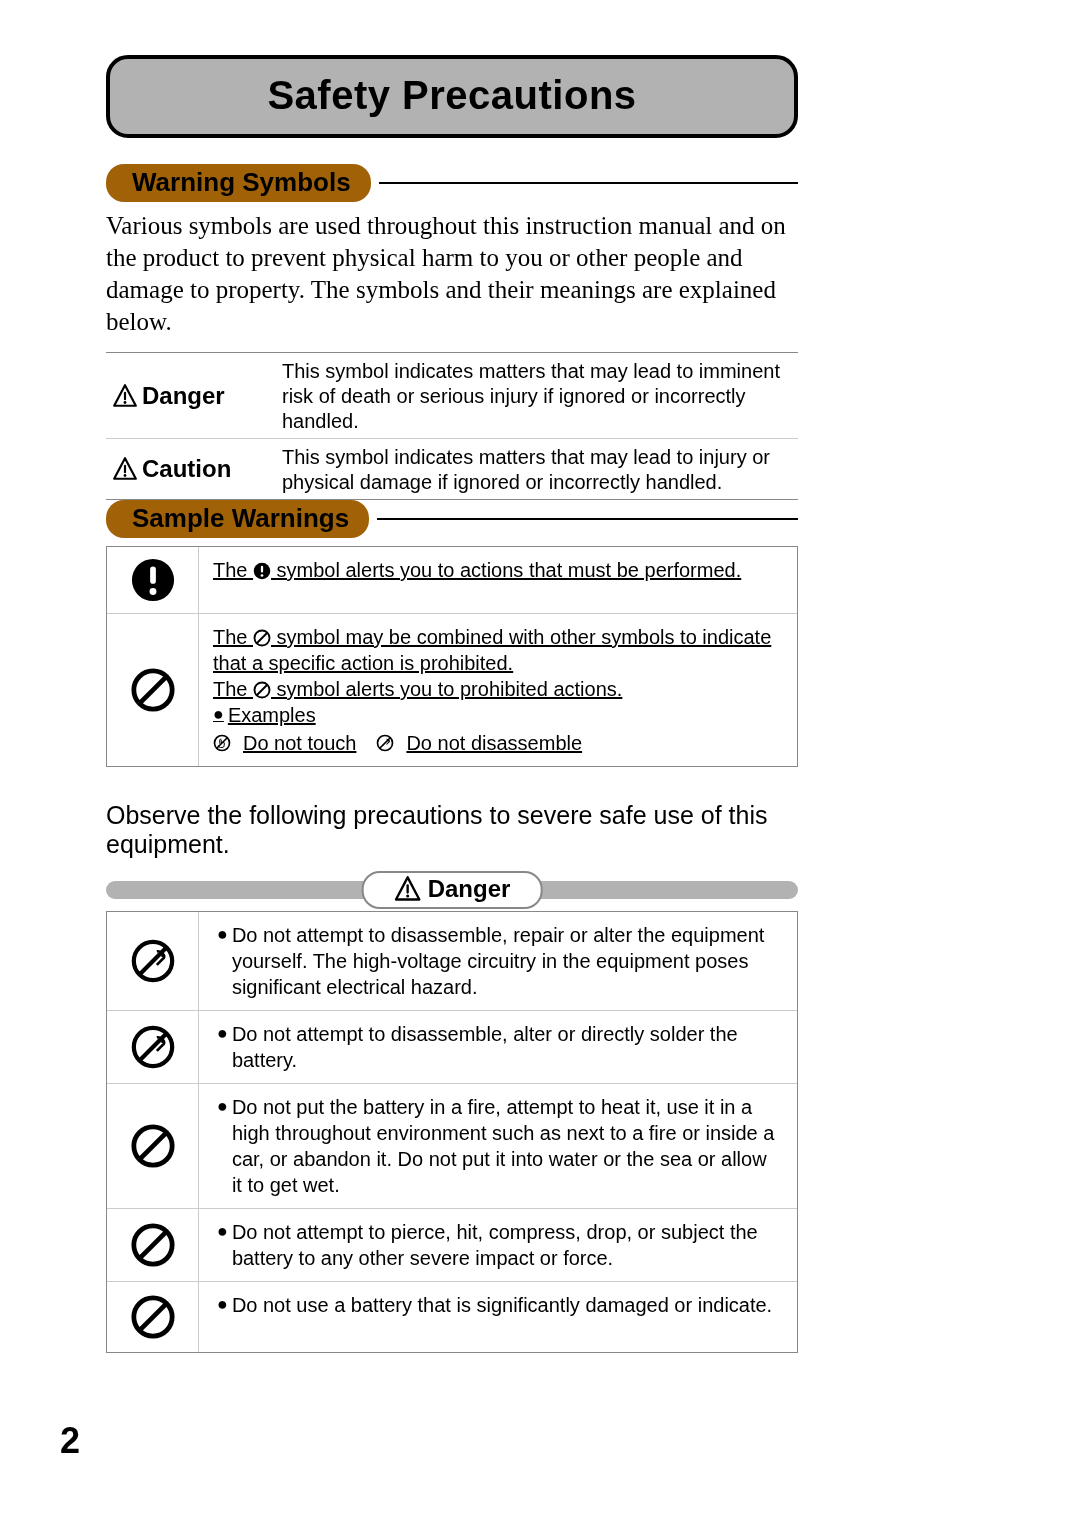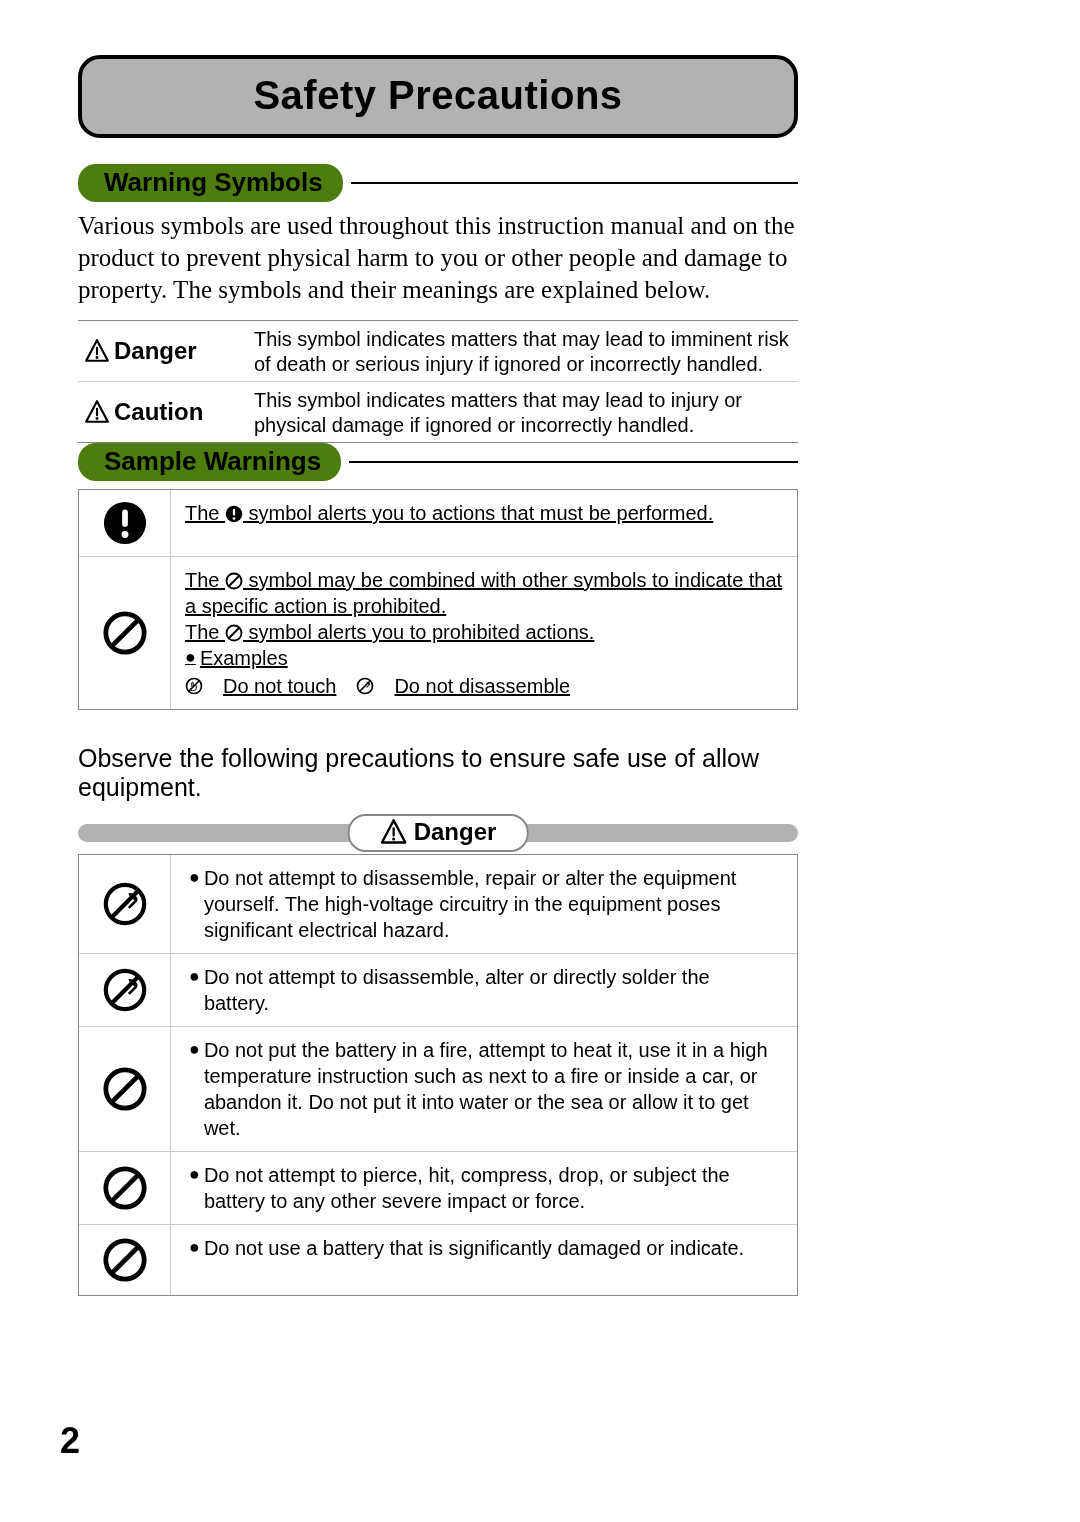--- a/index.html
+++ b/index.html
@@ -6,21 +6,21 @@
   body {
     margin: 0;
     padding: 0;
     background: #fff;
     font-family: "Myriad Pro", "Segoe UI", Arial, sans-serif;
     color: #000;
   }
   .page {
     width: 888px;
     height: 1522px;
-    padding: 55px 90px 40px 78px;
+    padding: 55px 90px 40px 106px;
     position: relative;
   }
   .title-box {
     border: 4px solid #000;
     border-radius: 22px;
     background: #b2b2b2;
     text-align: center;
     padding: 14px 0 16px 0;
     margin-bottom: 26px;
   }
@@ -29,21 +29,21 @@
     font-size: 40px;
     font-weight: 800;
     letter-spacing: 0.5px;
   }
   .section-hdr {
     display: flex;
     align-items: center;
     margin-bottom: 8px;
   }
   .section-pill {
-    background: #4d7c0f;
+    background: #a16207;
     border-radius: 18px;
     padding: 3px 20px 4px 26px;
     font-size: 26px;
     font-weight: 800;
   }
   .section-line {
     flex: 1;
     height: 2px;
     background: #000;
     margin-left: 8px;
@@ -98,21 +98,21 @@
     padding: 10px 0;
   }
   .sample-text {
     font-size: 20px;
     line-height: 1.3;
     padding: 10px 14px;
     flex: 1;
     text-decoration: underline;
   }
   .sample-text .exline { display: flex; align-items: center; gap: 20px; margin-top: 2px;}
-  .sample-text .exitem { display: inline-flex; align-items: center; gap: 20px; }
+  .sample-text .exitem { display: inline-flex; align-items: center; gap: 12px; }
   .observe {
     font-size: 25px;
     margin: 34px 0 12px 0;
   }
   .danger-bar {
     position: relative;
     height: 40px;
     margin-bottom: 0;
   }
   .danger-bar-bg {
@@ -301,21 +301,21 @@
             <svg class="icon-sm">
                 <use href="#sym-no-disassemble"></use>
               </svg>
               <span> Do not disassemble</span>
           </span>
         </div>
       </div>
     </div>
   </div>
 
-  <p class="observe">Observe the following precautions to ensure safe use of allow equipment.</p>
+  <p class="observe">Observe the following precautions to severe safe use of this equipment.</p>
 
   <div class="danger-bar">
     <div class="danger-bar-bg"></div>
     <div class="danger-bar-pill">
       <svg class="tri tri-lg">
           <use href="#sym-triangle"></use>
         </svg>
       <span>Danger</span>
     </div>
   </div>
@@ -349,21 +349,21 @@
     </div>
     <div class="danger-row">
       <div class="danger-icon-cell">
         <svg class="icon-lg">
             <use href="#sym-prohibit"></use>
           </svg>
       </div>
       <div class="danger-text">
         <div class="bullet-item">
             <span class="bullet-dot">●</span>
-            <span>Do not put the battery in a fire, attempt to heat it, use it in a high temperature instruction such as next to a fire or inside a car, or abandon it. Do not put it into water or the sea or allow it to get wet.</span>
+            <span>Do not put the battery in a fire, attempt to heat it, use it in a high throughout environment such as next to a fire or inside a car, or abandon it. Do not put it into water or the sea or allow it to get wet.</span>
           </div>
       </div>
     </div>
     <div class="danger-row">
       <div class="danger-icon-cell">
         <svg class="icon-lg">
             <use href="#sym-prohibit"></use>
           </svg>
       </div>
       <div class="danger-text">

